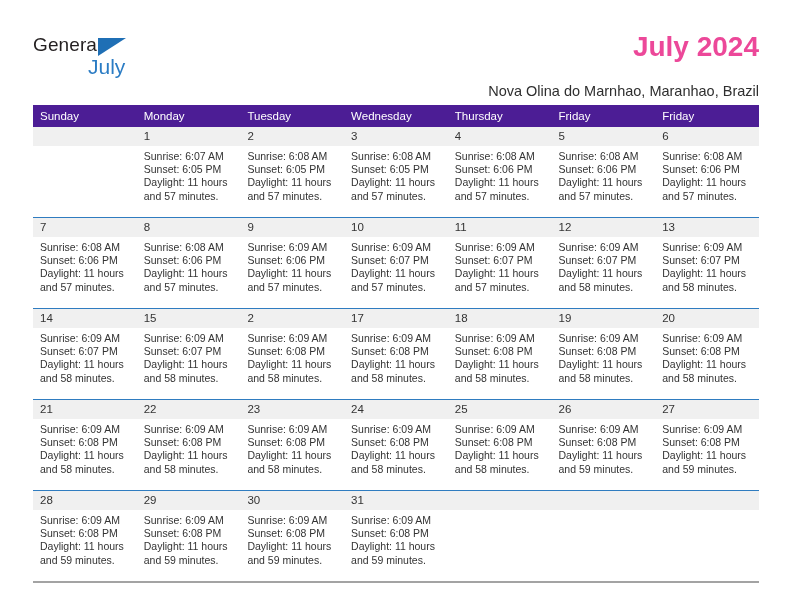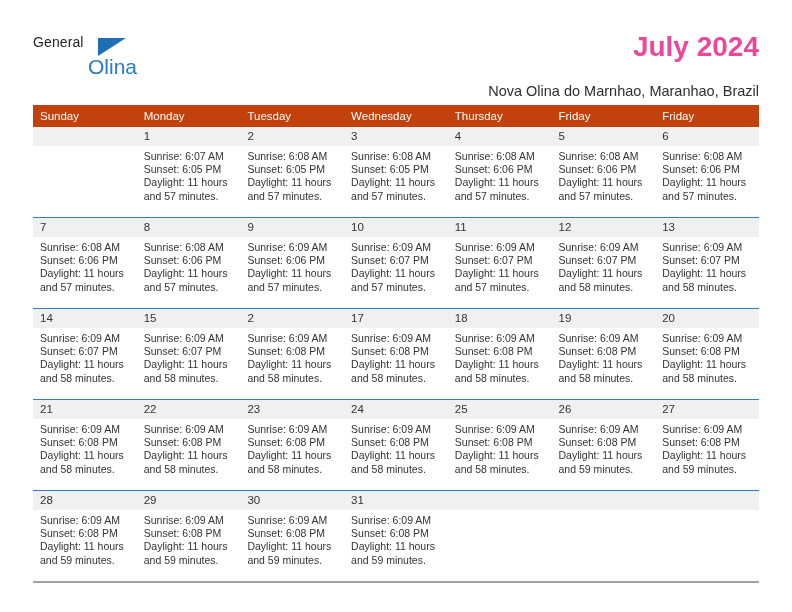--- a/index.html
+++ b/index.html
@@ -33,21 +33,21 @@
     position: absolute;
     left: 0;
     top: 4px;
     width: 130px;
     height: 48px;
   }
   .logo-general {
     position: absolute;
     left: 0;
     top: 0;
-    font-size: 14px;
+    font-size: 19px;
     letter-spacing: 0.1px;
     color: #231f20;
     font-family: "Liberation Sans", sans-serif;
   }
   .logo-triangle {
     position: absolute;
     left: 65px;
     top: 4px;
     width: 0;
     height: 0;
@@ -87,21 +87,21 @@
   
   .calendar {
     position: absolute;
     left: 33px;
     top: 105px;
     width: 726px;
     border-collapse: collapse;
     table-layout: fixed;
   }
   .calendar th {
-    background: #c2410c;
+    background: #4c1d95;
     color: #ffffff;
     font-size: 11.5px;
     font-weight: normal;
     text-align: left;
     padding: 5px 0 5px 7px;
     height: 12px;
     border: none;
   }
   .calendar td {
     vertical-align: top;
@@ -142,21 +142,21 @@
 </head>
 <body>
 
 <div class="page">
 
   <div class="header">
 
     <div class="logo">
       <span class="logo-general">General</span>
       <span class="logo-triangle"></span>
-      <span class="logo-blue">Olina</span>
+      <span class="logo-blue">July</span>
     </div>
 
     <div class="title-block">
       <div class="cal-title">July 2024</div>
       <div class="cal-subtitle">Nova Olina do Marnhao, Maranhao, Brazil</div>
     </div>
 
   </div>
 
   <table class="calendar">

